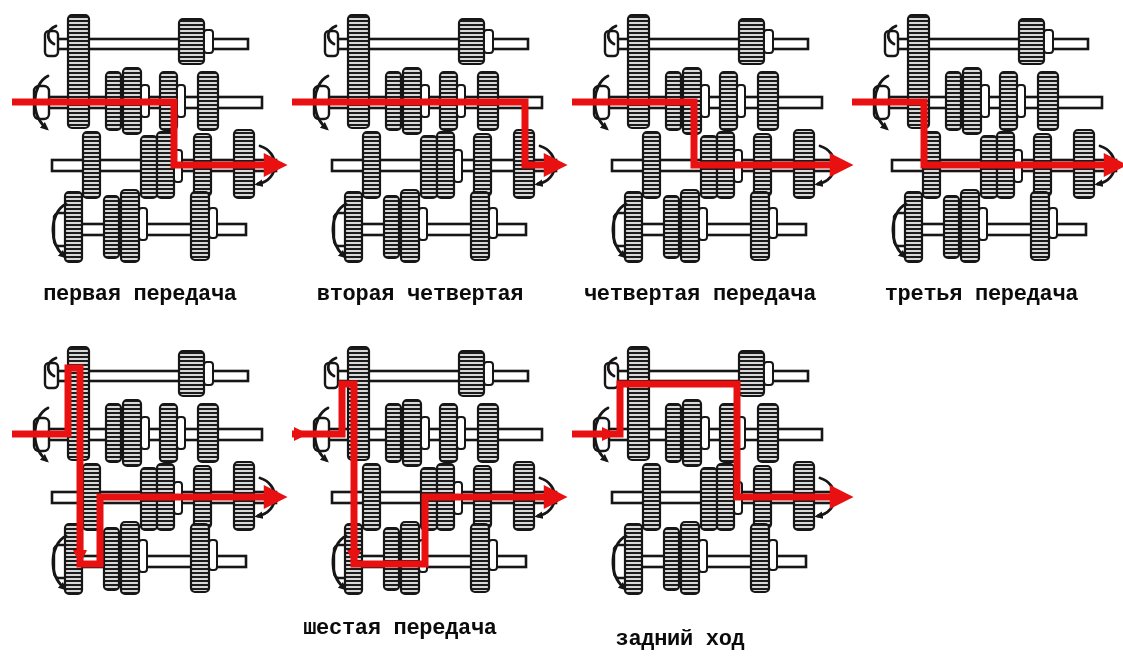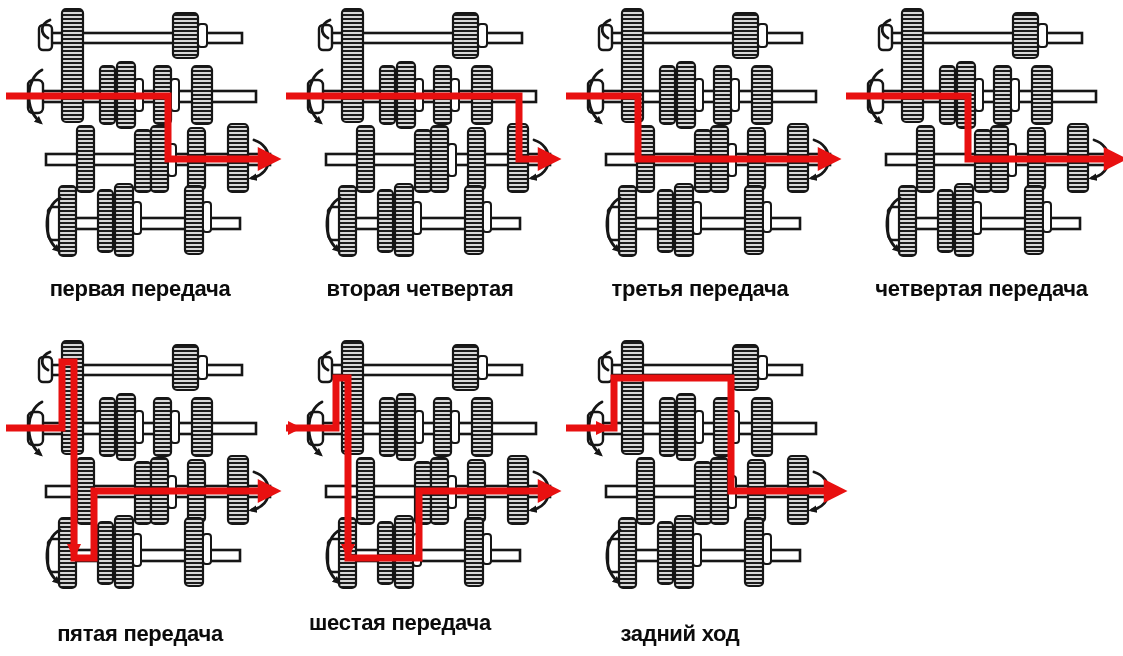--- a/index.html
+++ b/index.html
@@ -14,21 +14,21 @@
     background:var(--bg);
     overflow:hidden;
     font-family:"Liberation Sans",sans-serif;
   }
   .board{
     display:grid;
     grid-template-columns:280px 280px 280px 283px;
     grid-template-rows:316px 340px;
     width:1123px;height:656px;
   }
-  figure.panel{margin:6px;padding:0;}
+  figure.panel{margin:12px;padding:0;font-family:Liberation Mono, monospace;}
   .panel svg.scheme{
     display:block;
     width:280px;height:250px;
     overflow:visible;
   }
   .row2 svg.scheme{margin-top:16px;}
   figcaption.caption{
     display:block;
     margin-top:20px;
     text-align:center;
@@ -139,45 +139,44 @@
         <path class="route" marker-end="url(#route-arrow)" d="M 0 90 L 233 90 L 233 153 L 266 153"></path>
         <polygon class="route-entry"></polygon>
         <polygon class="route-corner"></polygon>
       </svg>
       <figcaption class="caption">вторая четвертая</figcaption>
     </figure>
 
     <figure class="panel row1">
       <svg class="scheme" viewBox="0 0 280 250">
         <use href="#gearbox"></use>
+        <path class="route" marker-end="url(#route-arrow)" d="M 0 90 L 122 90 L 122 153 L 272 153"></path>
+        <polygon class="route-entry"></polygon>
+        <polygon class="route-corner"></polygon>
+      </svg>
+      <figcaption class="caption">четвертая передача</figcaption>
+    </figure>
+
+    <figure class="panel row1">
+      <svg class="scheme" viewBox="0 0 280 250">
+        <use href="#gearbox"></use>
         <path class="route" marker-end="url(#route-arrow)" d="M 0 90 L 72 90 L 72 153 L 266 153"></path>
         <polygon class="route-entry"></polygon>
         <polygon class="route-corner"></polygon>
       </svg>
       <figcaption class="caption">третья передача</figcaption>
-    </figure>
-
-    <figure class="panel row1">
-      <svg class="scheme" viewBox="0 0 280 250">
-        <use href="#gearbox"></use>
-        <path class="route" marker-end="url(#route-arrow)" d="M 0 90 L 122 90 L 122 153 L 272 153"></path>
-        <polygon class="route-entry"></polygon>
-        <polygon class="route-corner"></polygon>
-      </svg>
-      <figcaption class="caption">четвертая передача</figcaption>
     </figure>
 
     <figure class="panel row2">
       <svg class="scheme" viewBox="0 0 280 250">
         <use href="#gearbox"></use>
         <path class="route" marker-end="url(#route-arrow)" d="M 0 90 L 56 90 L 56 24 L 68 24 L 68 220 L 88 220 L 88 153 L 266 153"></path>
         <polygon class="route-entry"></polygon>
         <polygon class="route-corner" points="61,206 75,206 68,221"></polygon>
       </svg>
-      <figcaption class="caption">пятая передача</figcaption>
     </figure>
 
     <figure class="panel row2">
       <svg class="scheme" viewBox="0 0 280 250">
         <use href="#gearbox"></use>
         <path class="route" marker-end="url(#route-arrow)" d="M 0 90 L 50 90 L 50 40 L 62 40 L 62 220 L 133 220 L 133 153 L 266 153"></path>
         <polygon class="route-entry" points="2,83 16,90 2,97"></polygon>
         <polygon class="route-corner" points="55,206 69,206 62,221"></polygon>
       </svg>
       <figcaption class="caption cap-high shift-left">шестая передача</figcaption>

